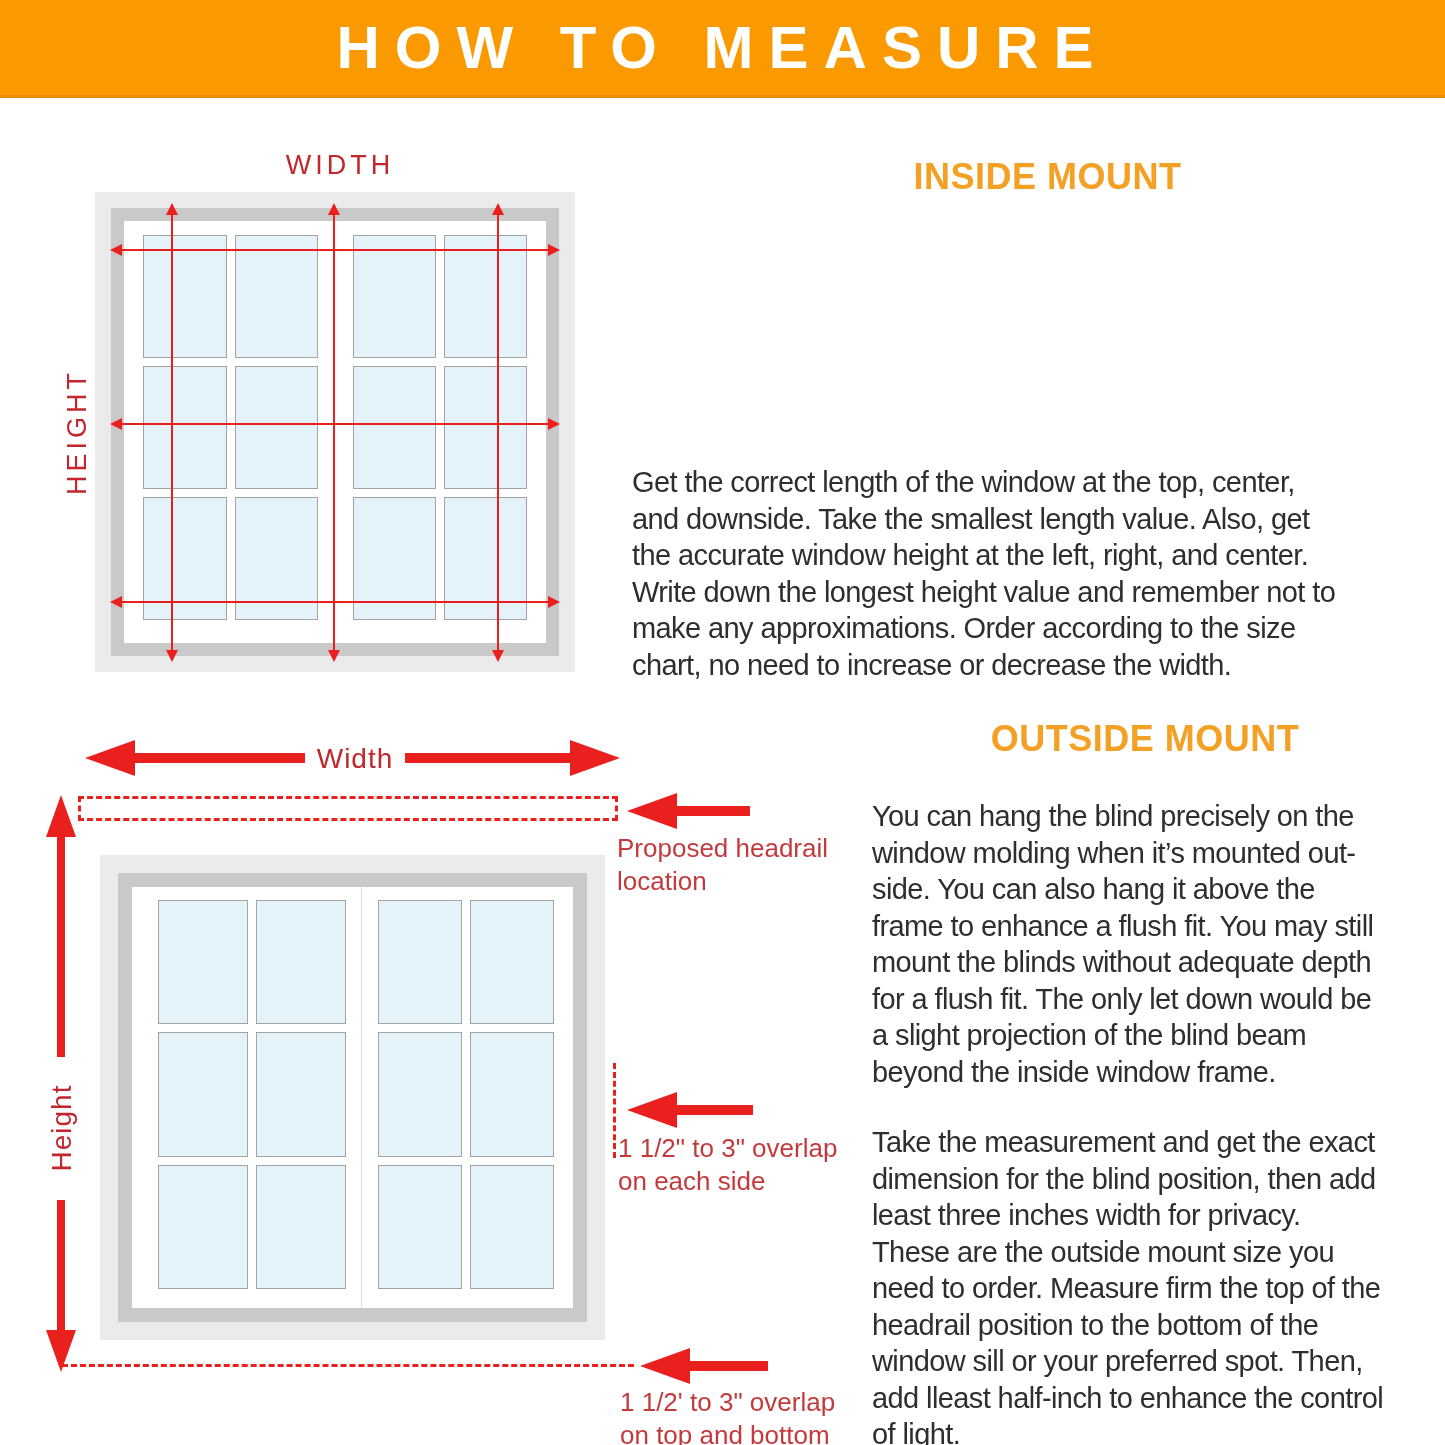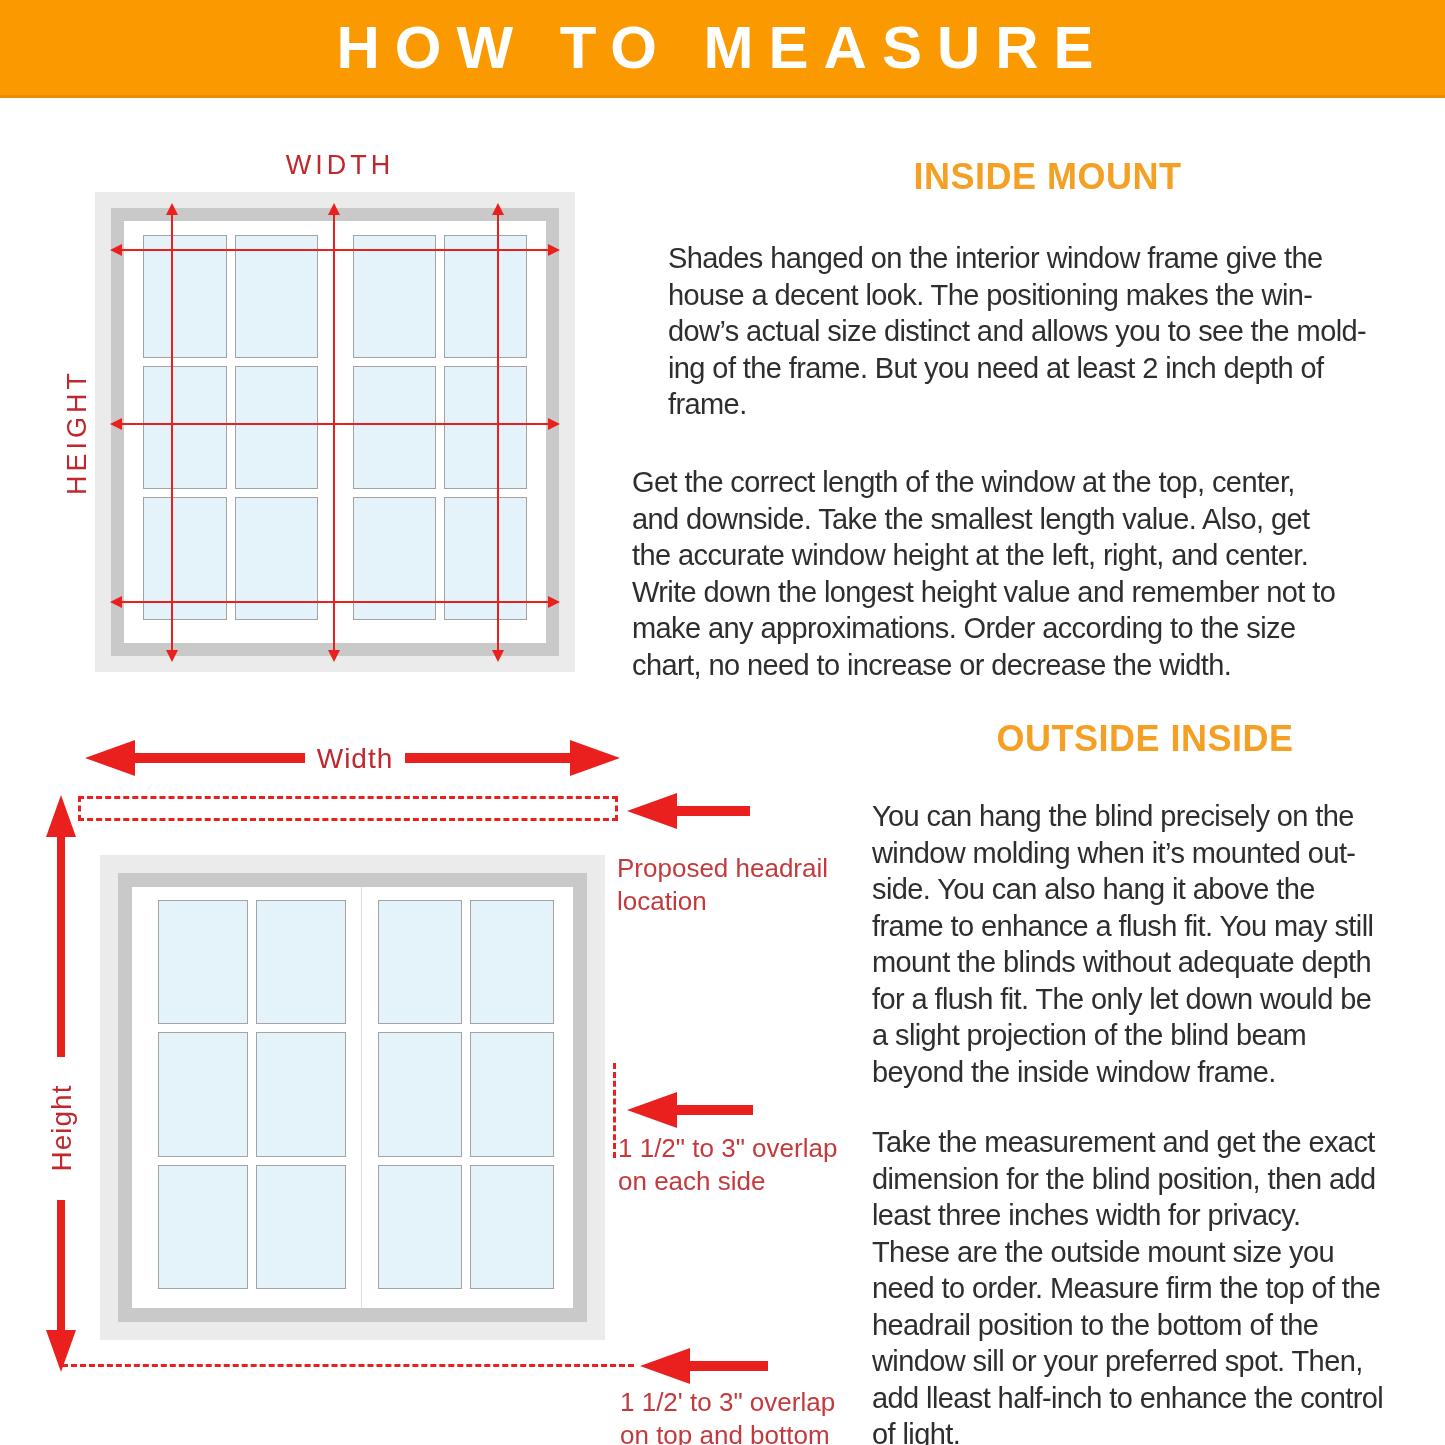--- a/index.html
+++ b/index.html
@@ -114,39 +114,34 @@
 
     <div class="ta-v" style="left:76px;top:23px;height:435px;"></div>
     <div class="ta-v" style="left:238px;top:23px;height:435px;"></div>
     <div class="ta-v" style="left:402px;top:23px;height:435px;"></div>
     <div class="ta-h" style="top:57px;left:27px;width:426px;"></div>
     <div class="ta-h" style="top:231px;left:27px;width:426px;"></div>
     <div class="ta-h" style="top:409px;left:27px;width:426px;"></div>
   </div>
 
   <div class="mount-heading" style="left:665px;top:156px;width:765px;">INSIDE MOUNT</div>
-  <div class="para" style="left:668px;top:240px;width:777px;">Shades hanged on the interior window frame give the
-house a decent look. The positioning makes the win-
-dow’s actual size distinct and allows you to see the mold-
-ing of the frame. But you need at least 2 inch depth of
-frame.</div>
   <div class="para" style="left:632px;top:464px;width:777px;">Get the correct length of the window at the top, center,
 and downside. Take the smallest length value. Also, get
 the accurate window height at the left, right, and center.
 Write down the longest height value and remember not to
 make any approximations. Order according to the size
 chart, no need to increase or decrease the width.</div>
 
   <div class="fat fat-left" style="left:85px;top:740px;width:220px;"></div>
   <div class="axis-label2" style="left:300px;top:743px;width:110px;">Width</div>
   <div class="fat fat-right" style="left:405px;top:740px;width:215px;"></div>
 
   <div class="dash-box" style="left:78px;top:796px;width:534px;height:19px;"></div>
   <div class="fat fat-left" style="left:627px;top:793px;width:123px;"></div>
-  <div class="note" style="left:617px;top:852px;width:230px;">Proposed headrail
+  <div class="note" style="left:617px;top:832px;width:230px;">Proposed headrail
 location</div>
 
   <div class="fatv fat-up" style="left:46px;top:795px;height:262px;"></div>
   <div class="axis-label2 rot" style="left:-14px;top:1113px;width:150px;height:30px;">Height</div>
   <div class="fatv fat-down" style="left:46px;top:1200px;height:172px;"></div>
 
   <div class="window w2" style="left:100px;top:855px;width:505px;height:485px;">
     <div class="frame-mid"></div>
     <div class="frame-white"></div>
     <div class="seam" style="left:261px;top:32px;height:421px;"></div>
@@ -171,21 +166,21 @@
   <div class="dash-v" style="left:613px;top:1063px;height:95px;"></div>
   <div class="fat fat-left" style="left:627px;top:1092px;width:126px;"></div>
   <div class="note" style="left:618px;top:1132px;width:240px;">1 1/2" to 3" overlap
 on each side</div>
 
   <div class="dash-h" style="left:62px;top:1364px;width:572px;"></div>
   <div class="fat fat-left" style="left:640px;top:1348px;width:128px;"></div>
   <div class="note" style="left:620px;top:1386px;width:240px;">1 1/2' to 3" overlap
 on top and bottom</div>
 
-  <div class="mount-heading" style="left:870px;top:718px;width:550px;">OUTSIDE INSIDE</div>
+  <div class="mount-heading" style="left:870px;top:718px;width:550px;">OUTSIDE MOUNT</div>
   <div class="para" style="left:872px;top:798px;width:573px;">You can hang the blind precisely on the
 window molding when it’s mounted out-
 side. You can also hang it above the
 frame to enhance a flush fit. You may still
 mount the blinds without adequate depth
 for a flush fit. The only let down would be
 a slight projection of the blind beam
 beyond the inside window frame.</div>
   <div class="para" style="left:872px;top:1124px;width:573px;">Take the measurement and get the exact
 dimension for the blind position, then add

